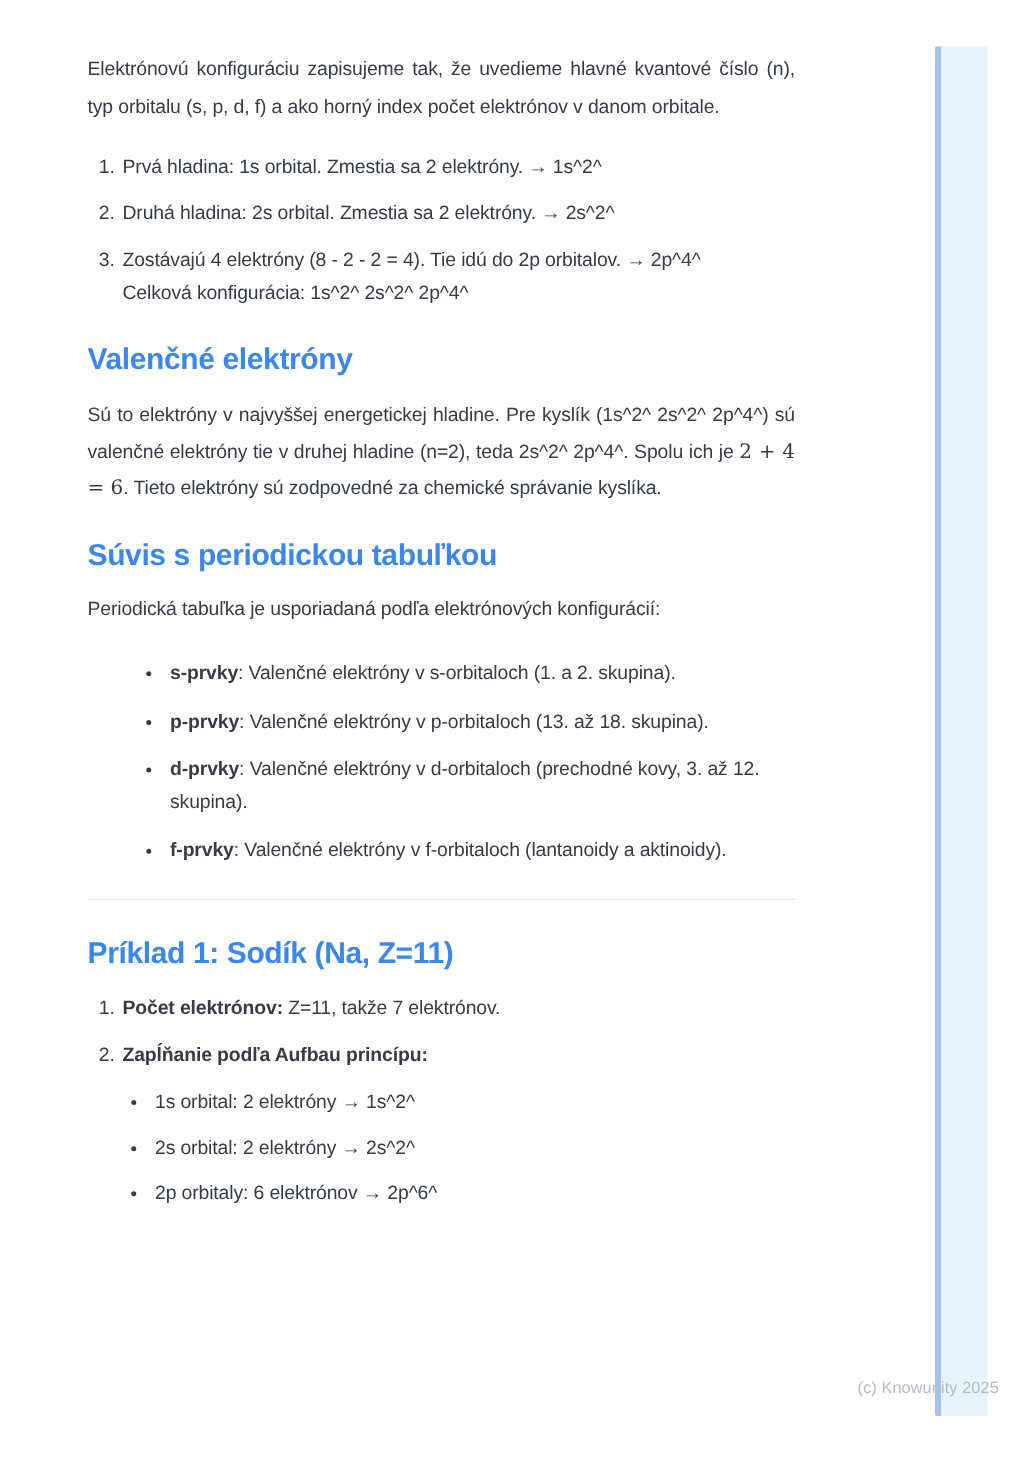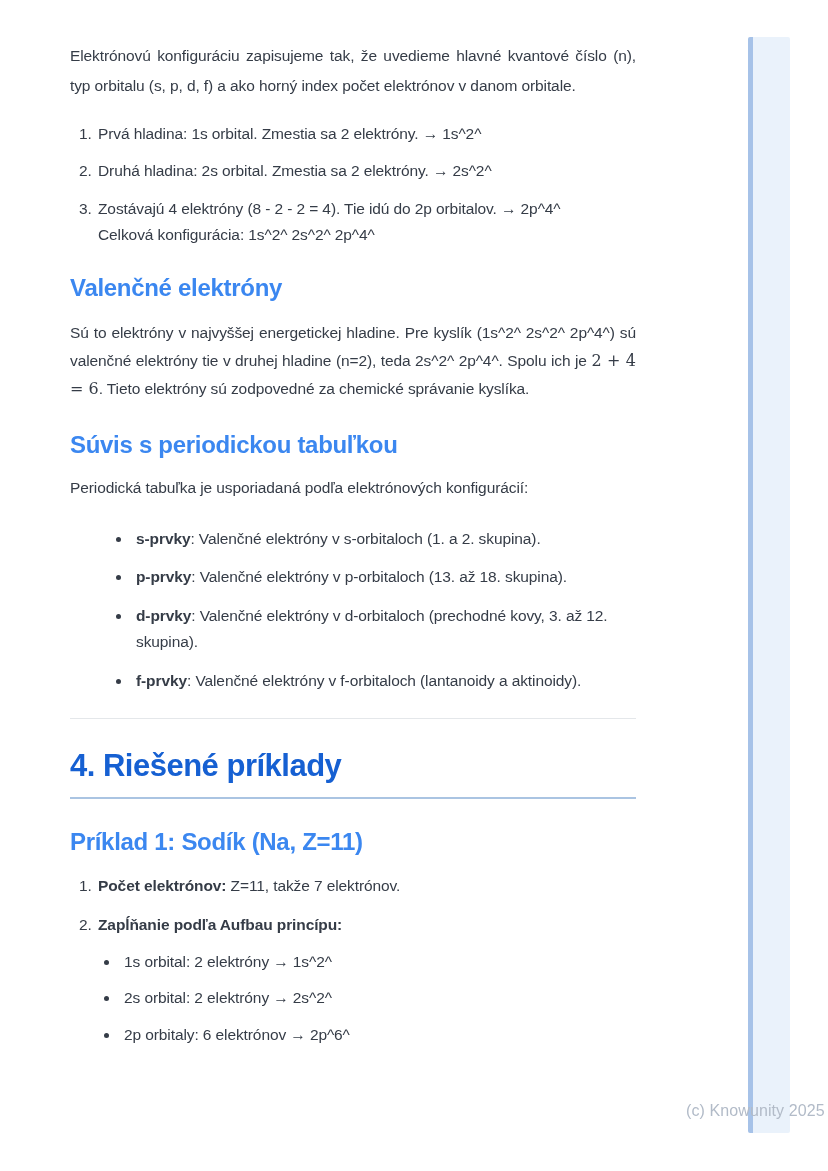--- a/index.html
+++ b/index.html
@@ -108,21 +108,21 @@
     left: 748px; top: 37px;
     width: 42px; height: 1096px;
     background: var(--side-panel-bg);
     border-left: 5px solid var(--side-panel-border);
     border-radius: 2px;
     z-index: 1;
   }
   .copyright {
     position: absolute;
     left: 686px; top: 1102px;
-    font-size: 16px;
+    font-size: 13px;
     color: var(--copyright-text);
     letter-spacing: 0.1px;
     z-index: 2;
     white-space: nowrap;
   }
 </style>
 </head>
 <body>
 
 <div class="content">
@@ -146,21 +146,20 @@
 
   <ul class="bullets">
     <li><strong>s-prvky</strong><span>: Valenčné elektróny v s-orbitaloch (1. a 2. skupina).</span></li>
     <li><strong>p-prvky</strong><span>: Valenčné elektróny v p-orbitaloch (13. až 18. skupina).</span></li>
     <li><strong>d-prvky</strong><span>: Valenčné elektróny v d-orbitaloch (prechodné kovy, 3. až 12. skupina).</span></li>
     <li><strong>f-prvky</strong><span>: Valenčné elektróny v f-orbitaloch (lantanoidy a aktinoidy).</span></li>
   </ul>
 
   <hr class="divider">
 
-  <h1>4. Riešené príklady</h1>
 
 
   <h2 class="example-heading">Príklad 1: Sodík (Na, Z=11)</h2>
 
   <ol class="steps2">
     <li><strong>Počet elektrónov:</strong><span> Z=11, takže 7 elektrónov.</span></li>
     <li><strong>Zapĺňanie podľa Aufbau princípu:</strong>
       <ul class="sub">
         <li>1s orbital: 2 elektróny → 1s^2^</li>
         <li>2s orbital: 2 elektróny → 2s^2^</li>

